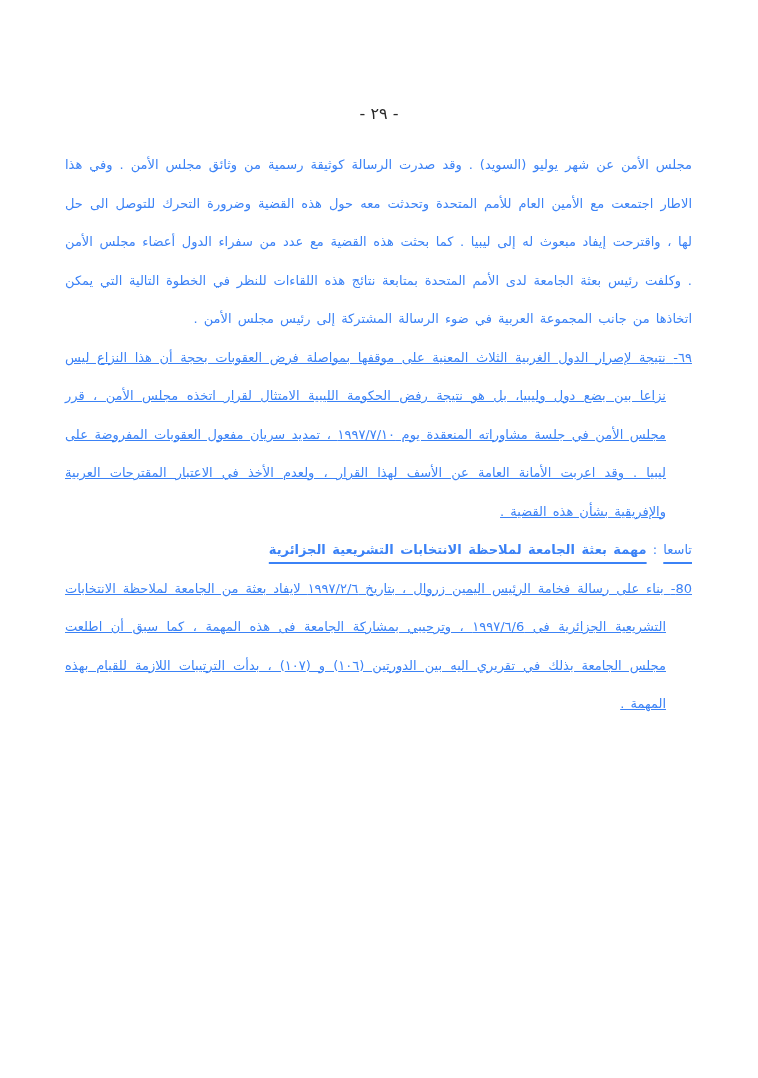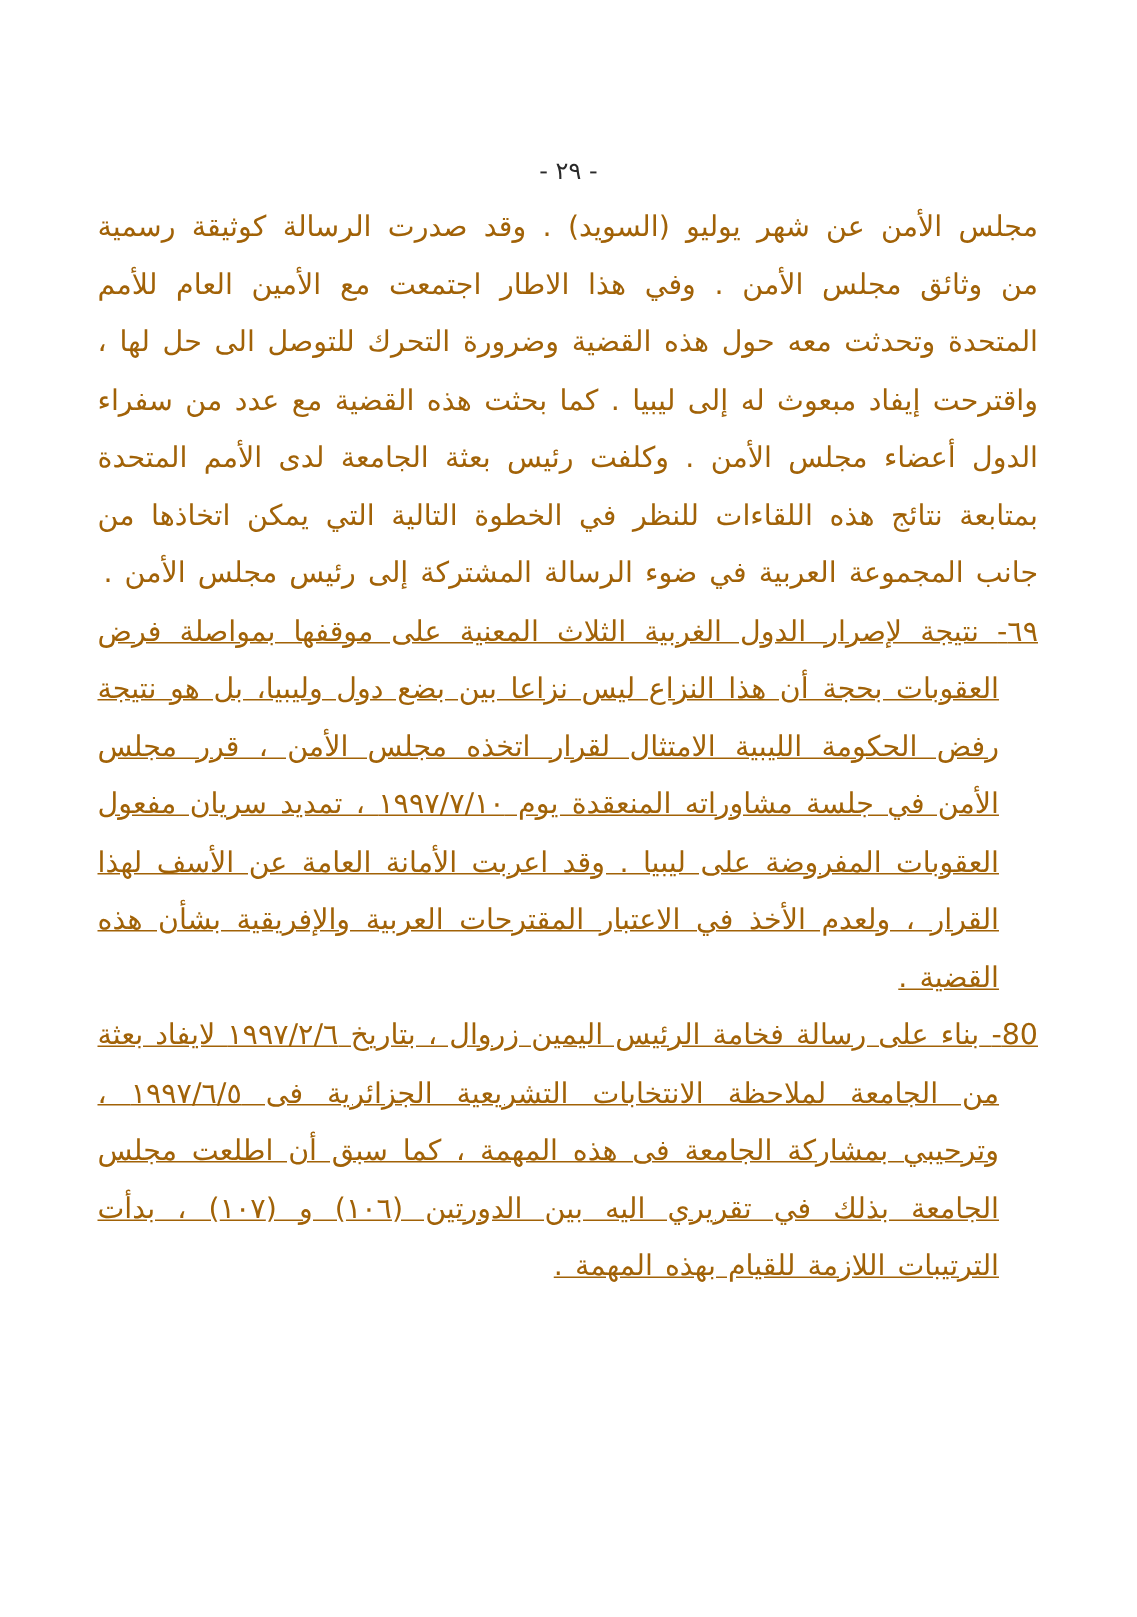--- a/index.html
+++ b/index.html
@@ -21,29 +21,29 @@
     position: absolute;
     top: 104px;
     left: 0;
     right: 0;
     text-align: center;
     font-size: 16px;
     color: #2a2a2a;
   }
   .content {
     position: absolute;
-    top: 132px;
+    top: 146px;
     right: 66px;
     width: 627px;
     direction: rtl;
-    font-size: 19px;
+    font-size: 13px;
     line-height: 38.5px;
     text-align: justify;
     word-spacing: 2px;
-    color: #a16207;
+    color: #3b82f6;
   }
   .content p { margin: 0; }
   .para-numbered {
     padding-right: 26px;
     text-indent: -26px;
     text-decoration: underline;
   }
   .section-heading {
     margin: 2px 0 5px 0;
     text-align: right;
@@ -61,17 +61,18 @@
 <div class="scan-page">
 
   <div class="page-number">- ٢٩ -</div>
 
   <div class="content">
 
     <p><span>مجلس الأمن عن شهر يوليو (السويد) . وقد صدرت الرسالة كوثيقة رسمية من وثائق مجلس الأمن . وفي هذا الاطار اجتمعت مع الأمين العام للأمم المتحدة وتحدثت معه حول هذه القضية وضرورة التحرك للتوصل الى حل لها ، واقترحت إيفاد مبعوث له إلى ليبيا . كما بحثت هذه القضية مع عدد من سفراء الدول أعضاء مجلس الأمن . وكلفت رئيس بعثة الجامعة لدى الأمم المتحدة بمتابعة نتائج هذه اللقاءات للنظر في الخطوة التالية التي يمكن اتخاذها من جانب المجموعة العربية في ضوء الرسالة المشتركة إلى رئيس مجلس الأمن .</span></p>
 
     <p class="para-numbered"><span>٦٩-</span> <span>نتيجة لإصرار الدول الغربية الثلاث المعنية على موقفها بمواصلة فرض العقوبات بحجة أن هذا النزاع ليس نزاعا بين بضع دول وليبيا، بل هو نتيجة رفض الحكومة الليبية الامتثال لقرار اتخذه مجلس الأمن ، قرر مجلس الأمن في جلسة مشاوراته المنعقدة يوم ١٩٩٧/٧/١٠ ، تمديد سريان مفعول العقوبات المفروضة على ليبيا . وقد اعربت الأمانة العامة عن الأسف لهذا القرار ، ولعدم الأخذ في الاعتبار المقترحات العربية والإفريقية بشأن هذه القضية .</span></p>
 
+    <p class="section-heading"><span class="u label">تاسعا</span> <span>:</span> <span class="u title">مهمة بعثة الجامعة لملاحظة الانتخابات التشريعية الجزائرية</span></p>
 
-    <p class="para-numbered"><span>80-</span> <span>بناء على رسالة فخامة الرئيس اليمين زروال ، بتاريخ ١٩٩٧/٢/٦ لايفاد بعثة من الجامعة لملاحظة الانتخابات التشريعية الجزائرية فى ١٩٩٧/٦/٥ ، وترحيبي بمشاركة الجامعة فى هذه المهمة ، كما سبق أن اطلعت مجلس الجامعة بذلك في تقريري اليه بين الدورتين (١٠٦) و (١٠٧) ، بدأت الترتيبات اللازمة للقيام بهذه المهمة .</span></p>
+    <p class="para-numbered"><span>80-</span> <span>بناء على رسالة فخامة الرئيس اليمين زروال ، بتاريخ ١٩٩٧/٢/٦ لايفاد بعثة من الجامعة لملاحظة الانتخابات التشريعية الجزائرية فى ١٩٩٧/٦/6 ، وترحيبي بمشاركة الجامعة فى هذه المهمة ، كما سبق أن اطلعت مجلس الجامعة بذلك في تقريري اليه بين الدورتين (١٠٦) و (١٠٧) ، بدأت الترتيبات اللازمة للقيام بهذه المهمة .</span></p>
 
   </div>
 </div>
 
 </body></html>

